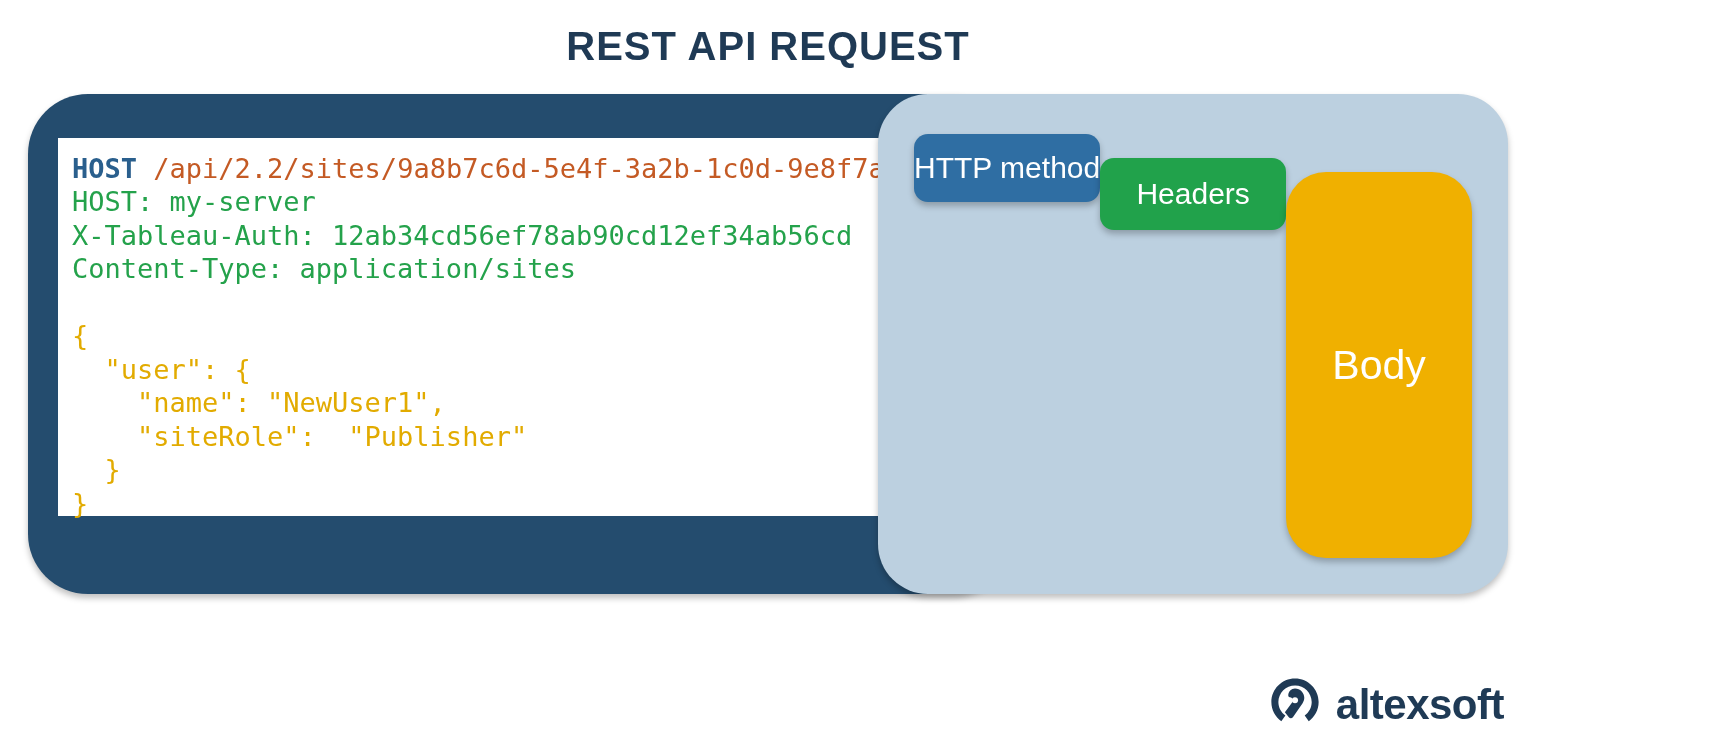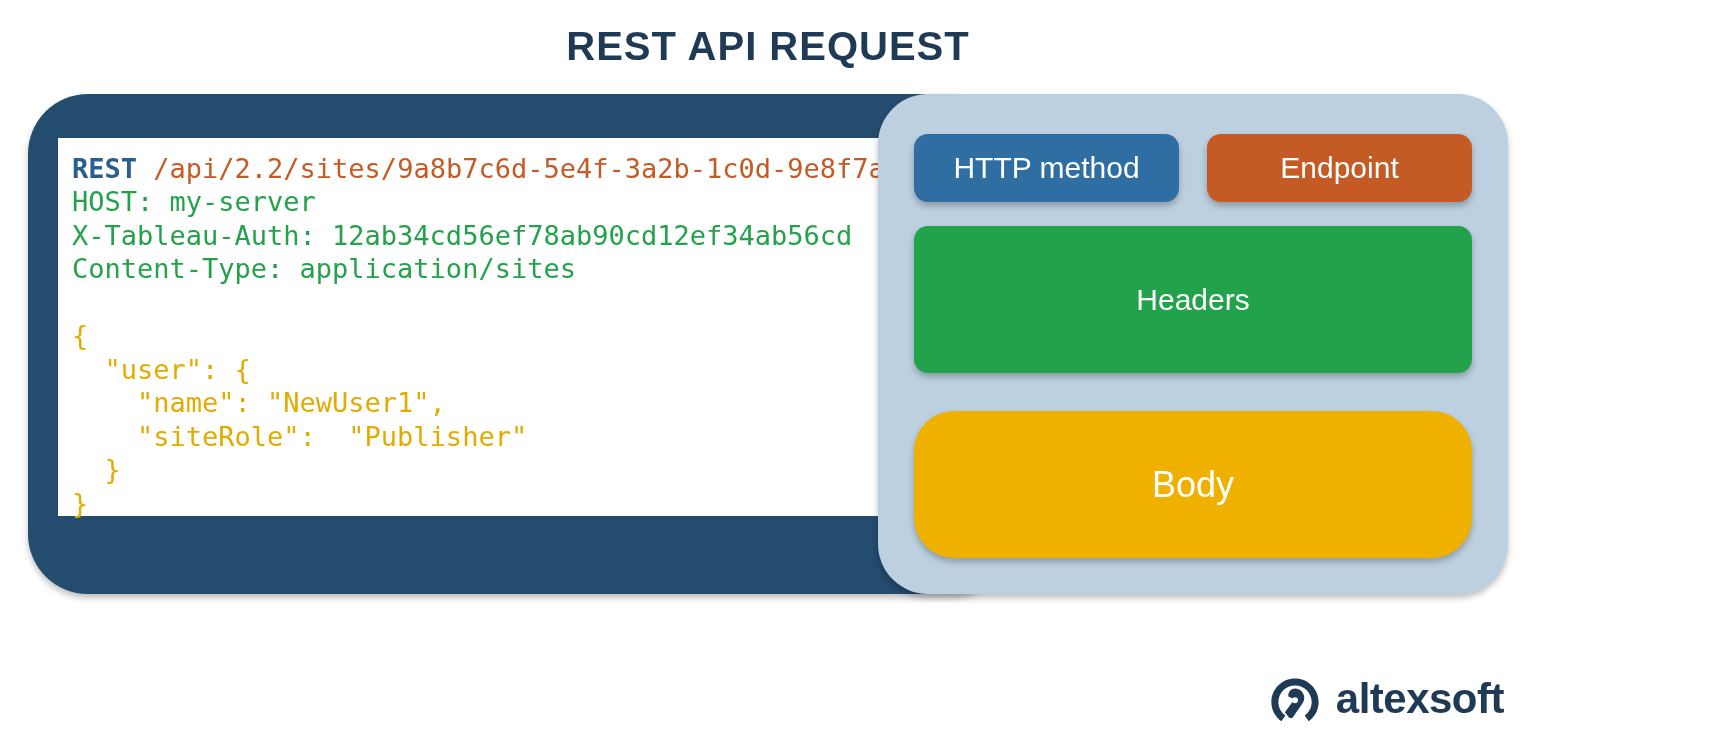--- a/index.html
+++ b/index.html
@@ -40,69 +40,68 @@
   .tok-method{color:var(--code-method);font-weight:700;}
   .tok-endpoint{color:var(--code-endpoint);}
   .tok-header{color:var(--code-green);}
   .tok-body{color:var(--code-amber);}
 
   
   .legend-card{
     position:absolute;top:94px;right:28px;width:630px;height:500px;
     background:var(--light-blue);border-radius:50px;box-shadow:var(--shadow);
     padding:40px 36px 36px 36px;box-sizing:border-box;
-    display:flex;flex-direction:column;
+    display:flex;flex-direction:row;
   }
   .legend-row{display:flex;gap:28px;}
   .pill{
     flex:1;height:68px;border-radius:14px;box-shadow:var(--shadow);
     display:flex;align-items:center;justify-content:center;
     color:#fff;font-size:30px;font-weight:400;
   }
   .pill.method{background:var(--blue-box);}
   .pill.endpoint{background:var(--orange-box);}
   .pill.headers{background:var(--green);margin-top:24px;height:72px;text-align:center;}
   .body-box{
     margin-top:38px;flex:1;background:var(--amber);border-radius:40px;
     box-shadow:var(--shadow);display:flex;align-items:center;justify-content:center;
-    color:#fff;font-size:36px;
+    color:#fff;font-size:41px;
   }
 
   
   .brand{
-    position:absolute;right:32px;bottom:22px;display:flex;align-items:flex-start;gap:14px;
+    position:absolute;right:32px;bottom:22px;display:flex;align-items:flex-end;gap:14px;
     color:var(--title);font-size:42px;font-weight:700;letter-spacing:-0.5px;
   }
   .brand svg{width:54px;height:54px;display:block;}
 </style>
 </head>
 <body>
 
 <div class="canvas">
 
   <div class="title">REST API REQUEST</div>
 
   <div class="code-card">
-    <div class="code-inner"><span class="tok-method">REST</span> <span class="tok-endpoint">/api/2.2/sites/9a8b7c6d-5e4f-3a2b-1c0d-9e8f7a6b5c4d/users HTTP/1.1</span>
+    <div class="code-inner"><span class="tok-method">HOST</span> <span class="tok-endpoint">/api/2.2/sites/9a8b7c6d-5e4f-3a2b-1c0d-9e8f7a6b5c4d/users HTTP/1.1</span>
 <span class="tok-header">HOST: my-server</span>
 <span class="tok-header">X-Tableau-Auth: 12ab34cd56ef78ab90cd12ef34ab56cd</span>
 <span class="tok-header">Content-Type: application/sites</span>
 
 <span class="tok-body">{</span>
 <span class="tok-body">  "user": {</span>
 <span class="tok-body">    "name": "NewUser1",</span>
 <span class="tok-body">    "siteRole":  "Publisher"</span>
 <span class="tok-body">  }</span>
 <span class="tok-body">}</span></div>
   </div>
 
   <div class="legend-card">
     <div class="legend-row">
       <div class="pill method">HTTP method</div>
-      <div class="pill endpoint">Endpoint</div>
     </div>
     <div class="pill headers">Headers</div>
     <div class="body-box">Body</div>
   </div>
 
   <div class="brand">
     <span>
       <svg viewBox="0 0 64 64">
         <path fill="#1f3a55" d="M32 4c15.5 0 28 12.5 28 28 0 9.4-4.6 17.7-11.7 22.8l-4.8-6.8c5-3.6 8.3-9.4 8.3-16 0-10.9-8.8-19.7-19.7-19.7S12.3 21.1 12.3 32c0 6.6 3.3 12.4 8.3 16l-4.8 6.8C8.6 49.7 4 41.4 4 32 4 16.5 16.5 4 32 4z"></path>
         <path fill="#1f3a55" d="M24 24c0-4.4 3.6-8 8-8 6.1 0 11 5 11 11.1 0 2.3-.7 4.5-2 6.3L29.5 50c-1.2 1.6-3.6 1.6-4.8 0L20 44l8.8-11.7c.5-.7.8-1.5.8-2.3 0-2-1.6-3.6-3.6-3.6-2 0-2-2.4-2-2.4z"></path>

